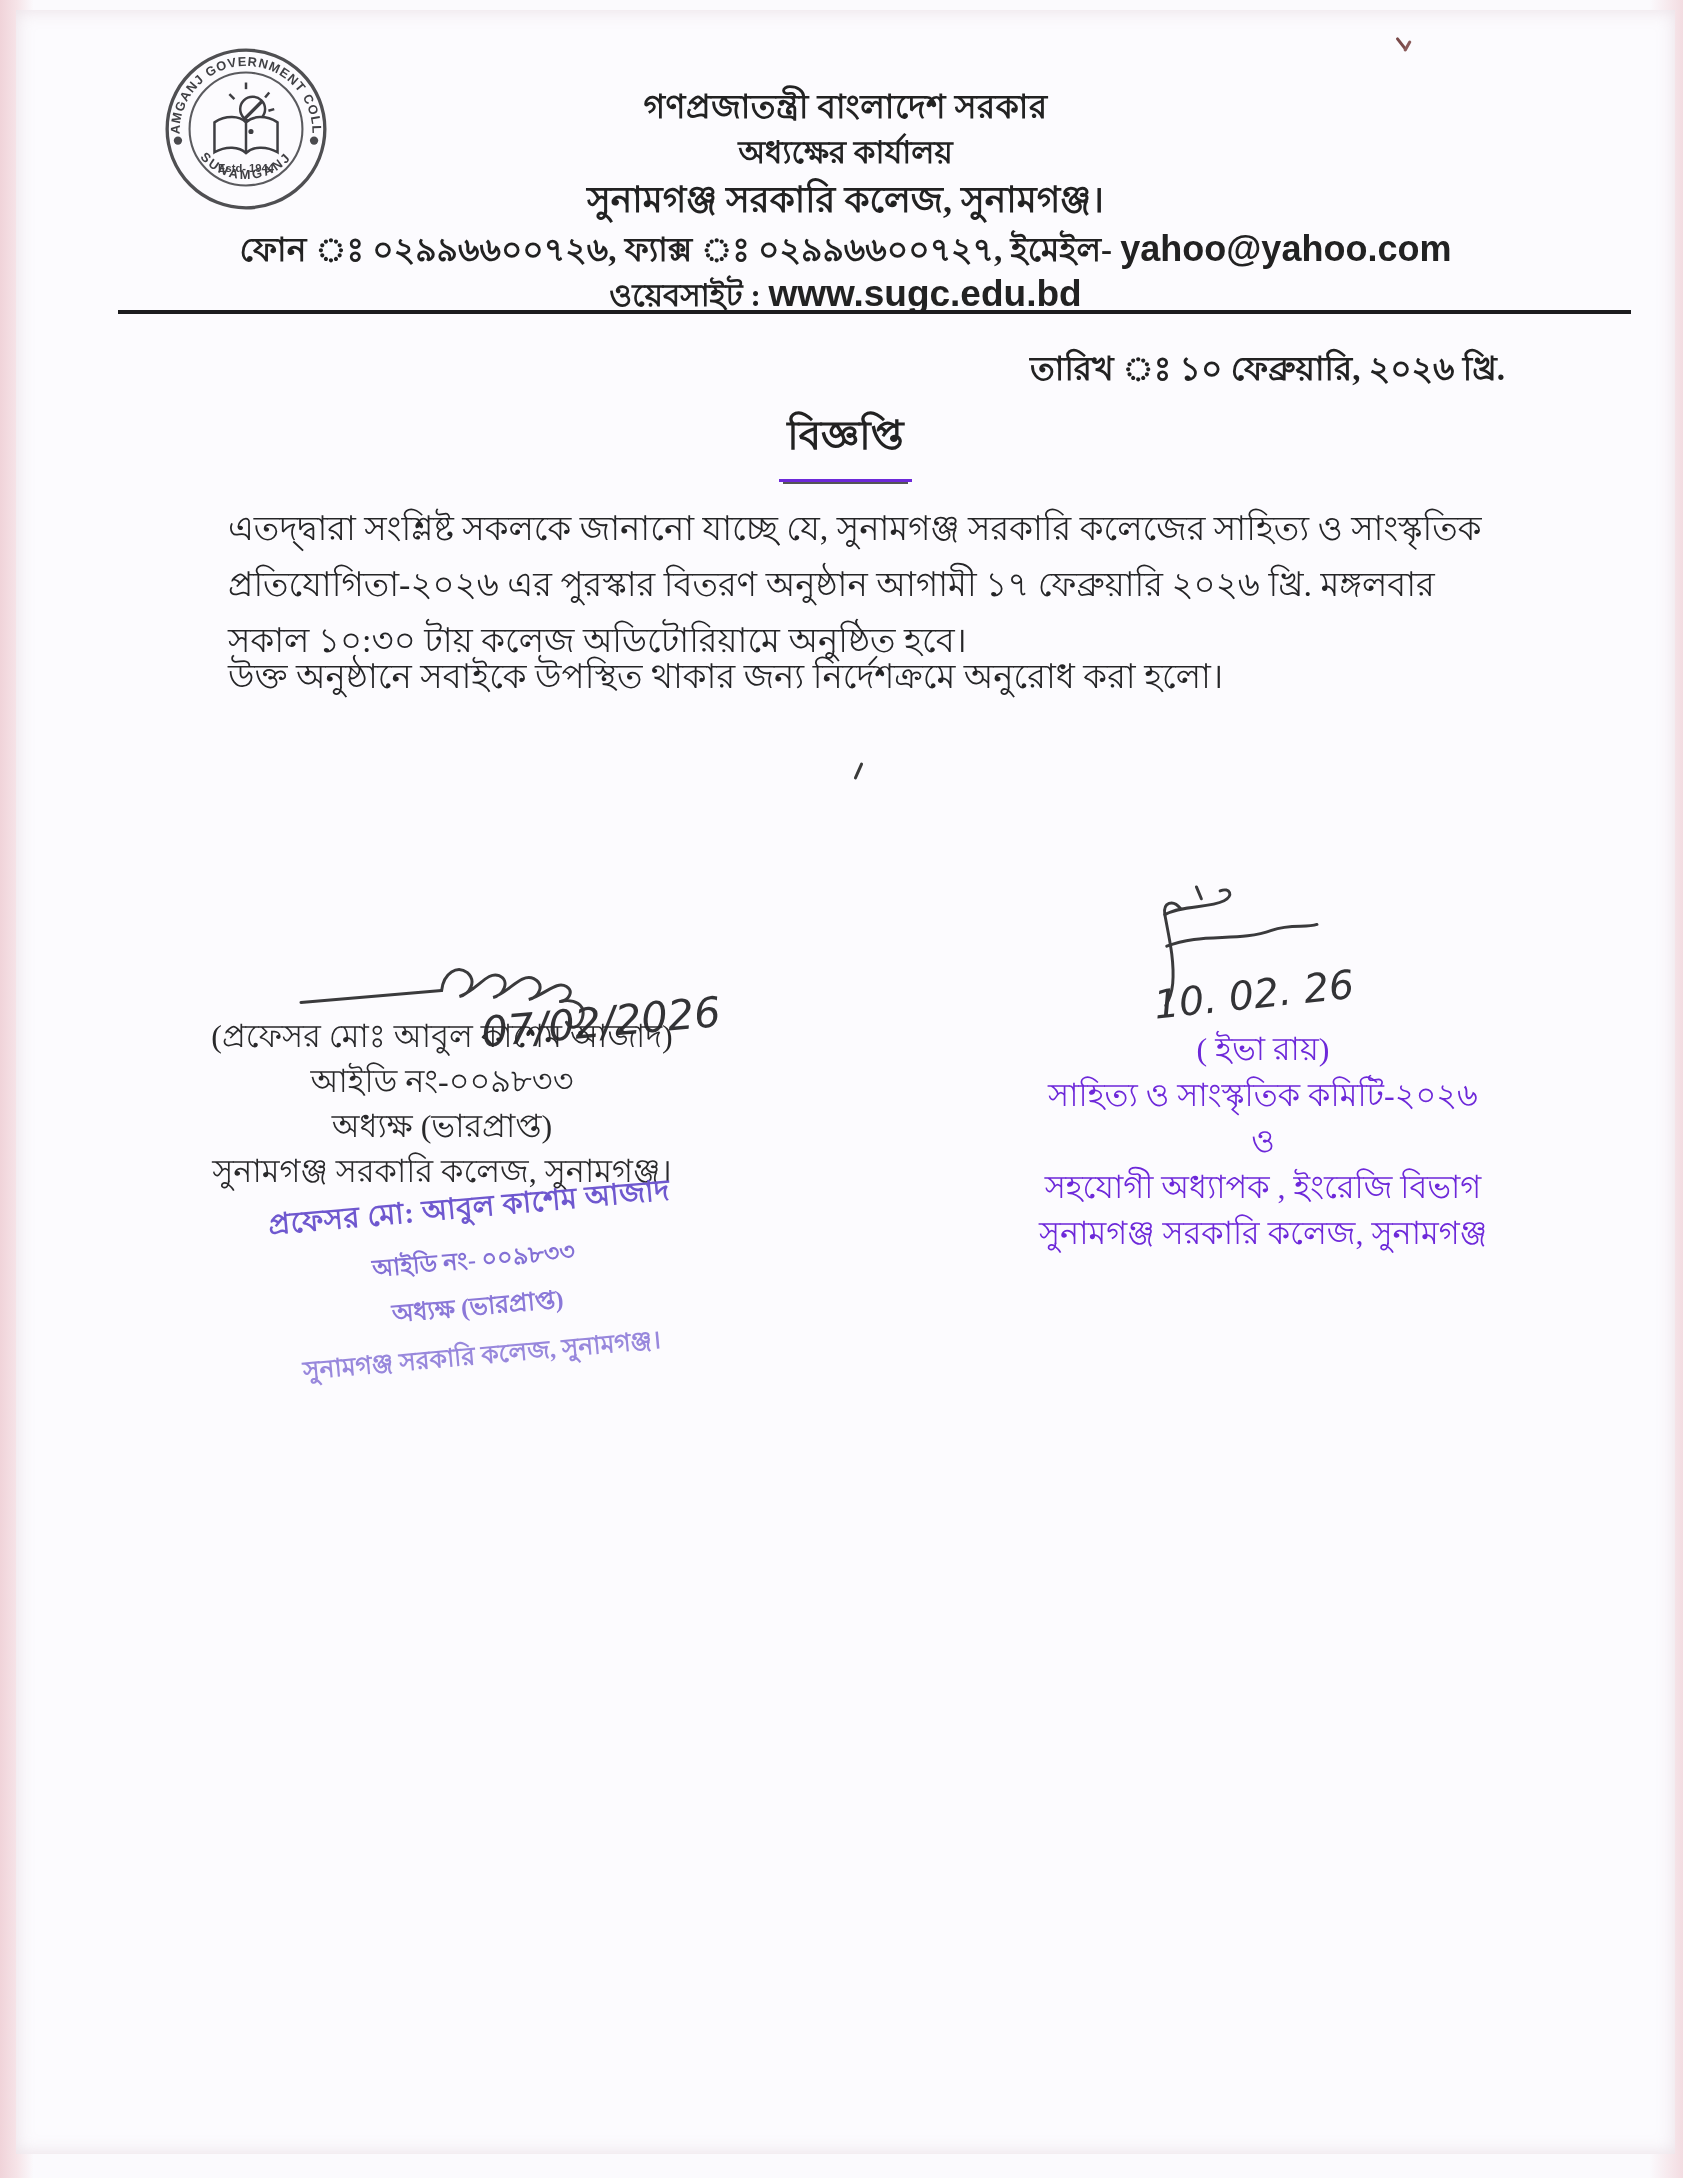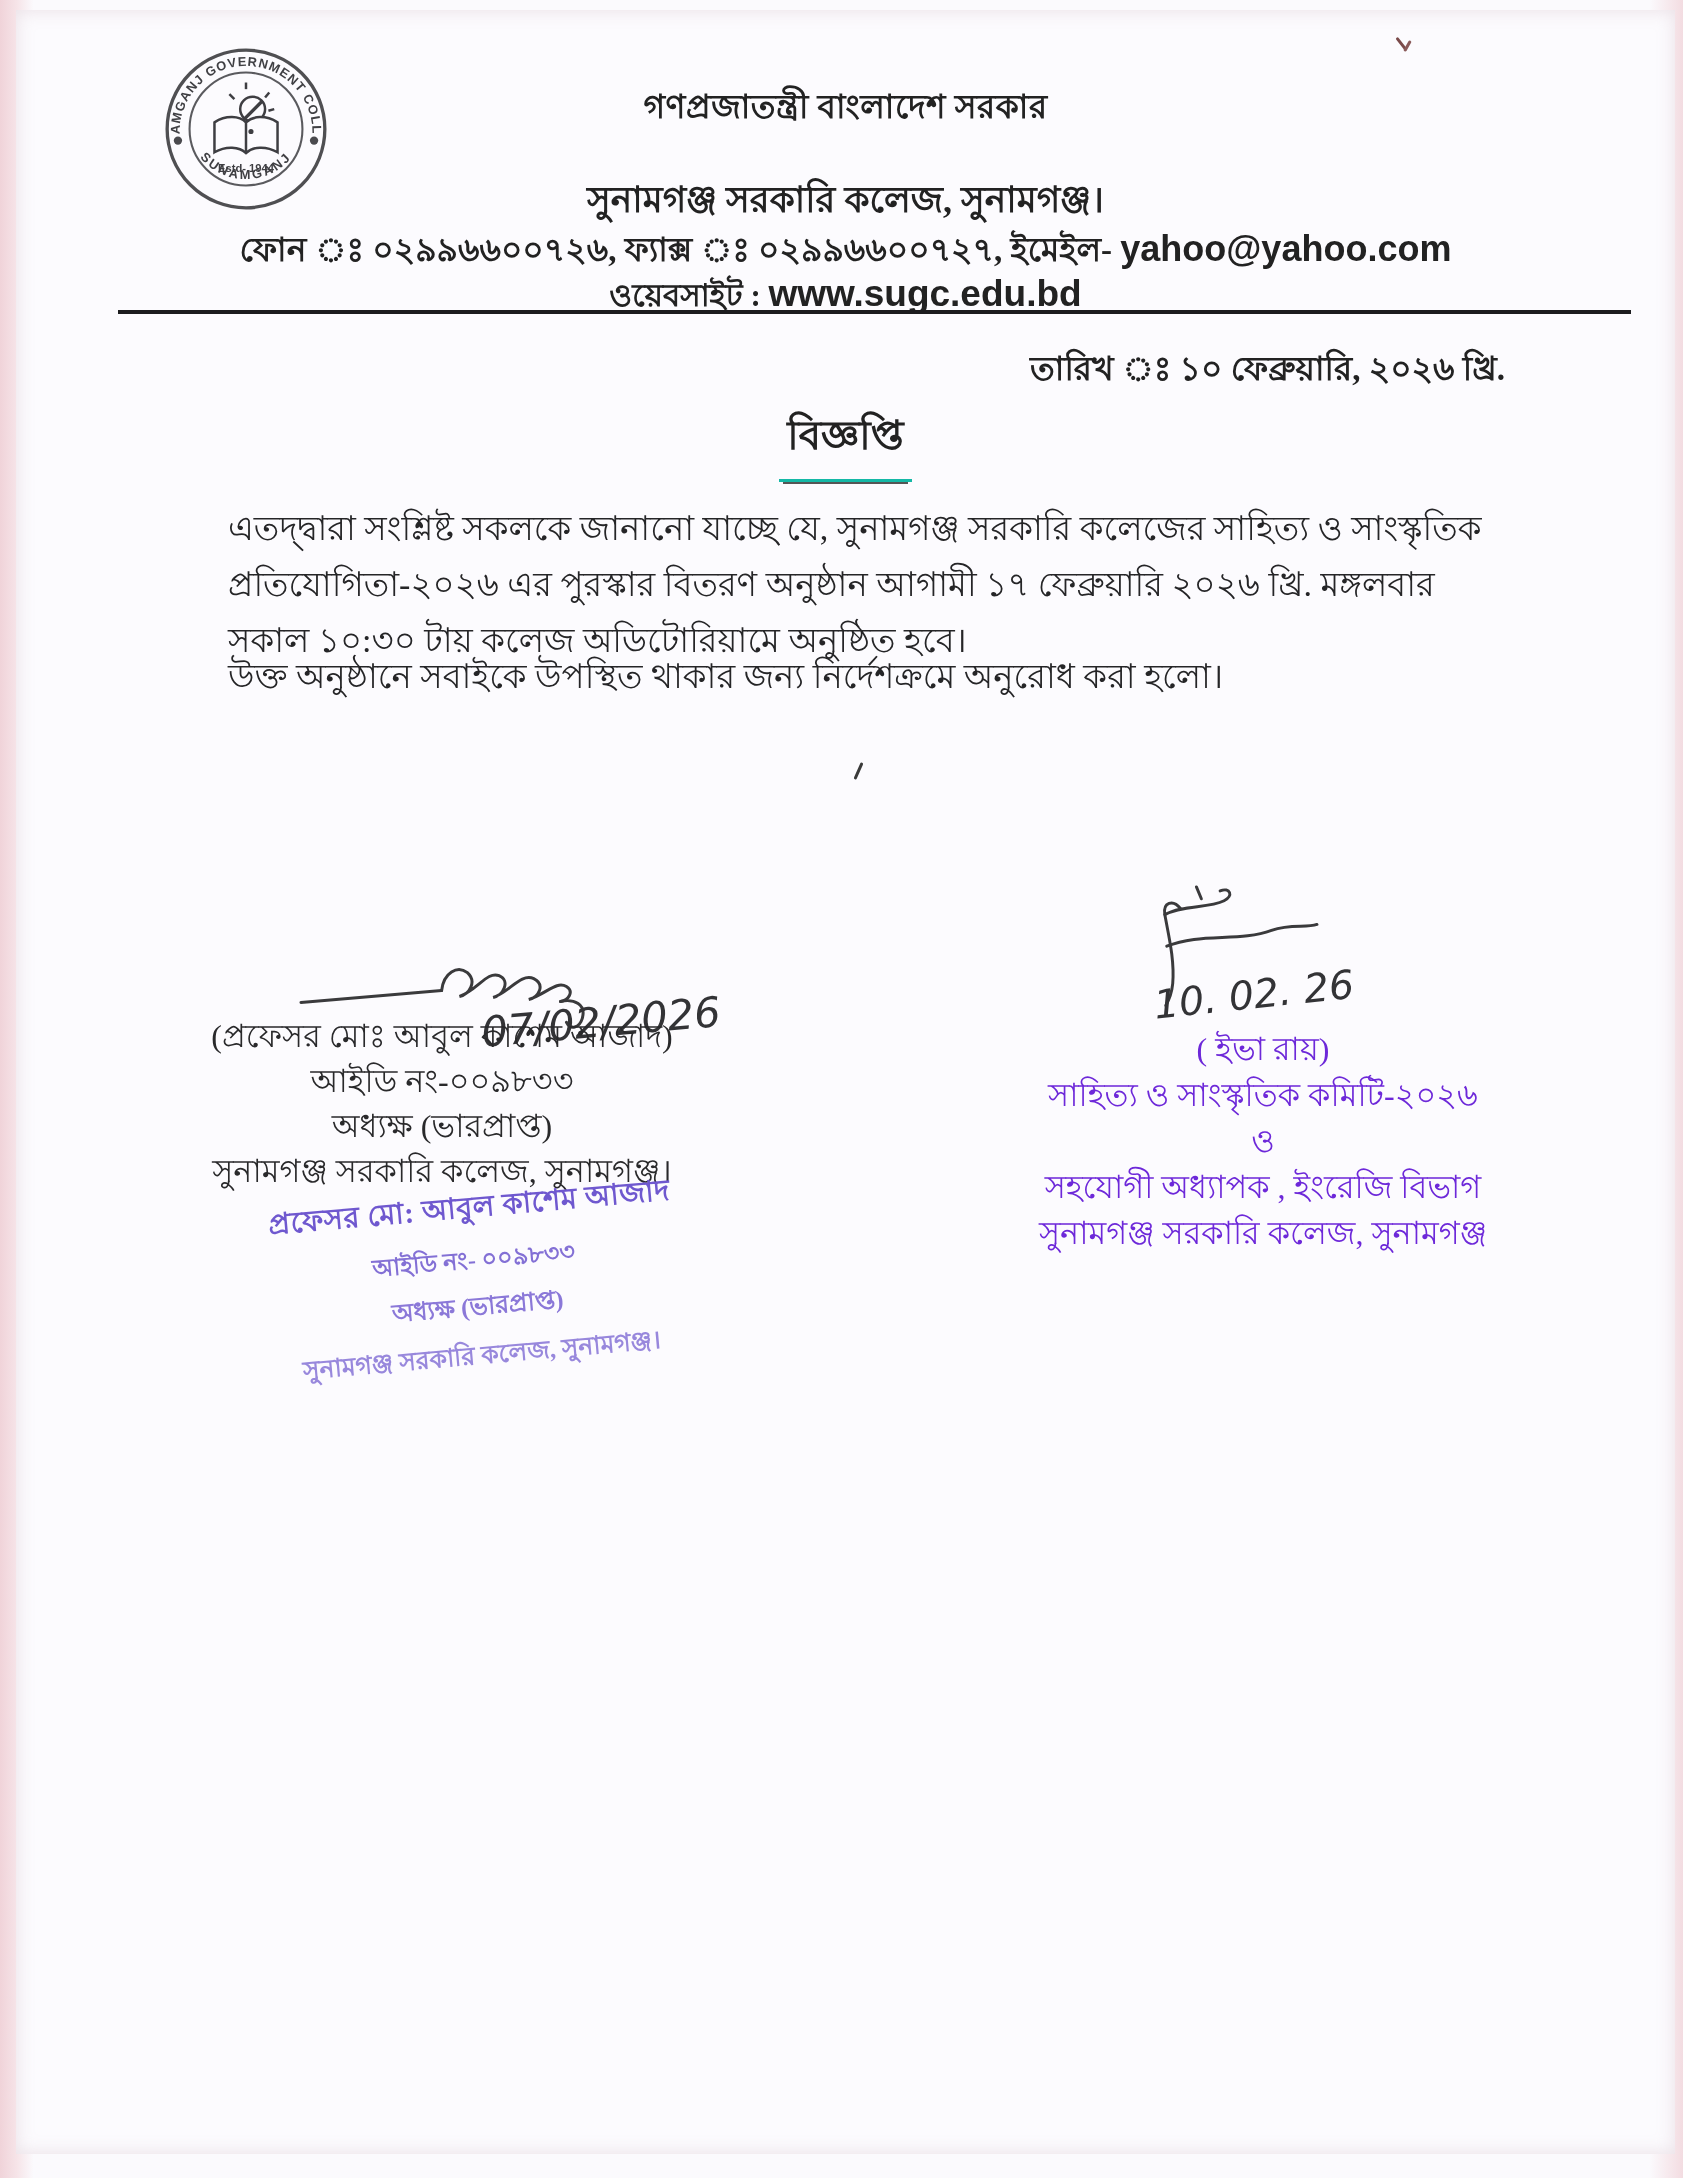--- a/index.html
+++ b/index.html
@@ -20,21 +20,21 @@
   .h-line5{top:261px;font-size:31px;font-weight:700;}
   .h-line5 .latin{font-size:37px;}
   .rule{top:300px;left:102px;width:1513px;height:4px;background:#1c1c1e;}
 
   
   .logo{left:147px;top:36px;width:166px;height:166px;}
 
   
   .date-line{top:333px;right:170px;font-size:33px;font-weight:700;text-align:center;}
   .title-wrap{top:394px;}
-  .title-inner{display:inline-block;font-size:40px;font-weight:700;border-bottom:3px solid #14b8a6;padding:0 8px 8px;box-shadow:0 6px 0 -4px #555;}
+  .title-inner{display:inline-block;font-size:40px;font-weight:700;border-bottom:3px solid #6d28d9;padding:0 8px 8px;box-shadow:0 6px 0 -4px #555;}
 
   
   .para{position:absolute;left:212px;width:1287px;font-size:34px;line-height:56px;color:#252527;margin:0;}
   .p1{top:491px;}
   .p2{top:639px;}
 
   
   .sig-left-svg{left:279px;top:931px;width:426px;height:109px;}
   .sig-left-block{left:149px;top:1004px;width:554px;text-align:center;font-size:32px;line-height:45px;color:#29292b;}
   .sig-left-block .nm{font-size:32px;}
@@ -85,20 +85,21 @@
         <line x1="94" y1="92" x2="120" y2="66" stroke-width="4"></line>
 
         <path d="M62,92 C76,83 92,84 100,92 C108,84 124,83 138,92 L138,128 C124,120 108,121 100,129 C92,121 76,120 62,128 Z" fill="#fcfbfe"></path>
         <line x1="100" y1="92" x2="100" y2="129"></line>
         <circle cx="106" cy="103" r="1.6" fill="#3e3e42"></circle>
       </g>
       <text x="100" y="152" text-anchor="middle" font-size="13.5" font-weight="700" fill="#3f3f43" font-family="Liberation Sans, sans-serif">Estd- 1944</text>
     </svg>
 
     <div class="abs center bn h-line1">গণপ্রজাতন্ত্রী বাংলাদেশ সরকার</div>
+    <div class="abs center bn h-line2">অধ্যক্ষের কার্যালয়</div>
     <div class="abs center bn h-line3">সুনামগঞ্জ সরকারি কলেজ,  সুনামগঞ্জ।</div>
     <div class="abs center bn h-line4"><span>ফোন ঃ ০২৯৯৬৬০০৭২৬, ফ্যাক্স ঃ ০২৯৯৬৬০০৭২৭,  ইমেইল- </span><span class="latin">yahoo@yahoo.com</span></div>
     <div class="abs center bn h-line5"><span>ওয়েবসাইট : </span><span class="latin">www.sugc.edu.bd</span></div>
     <div class="abs rule"></div>
 
     <div class="abs bn date-line">তারিখ ঃ ১০ ফেব্রুয়ারি, ২০২৬ খ্রি.</div>
 
     <div class="abs center title-wrap">
       <span class="bn title-inner">বিজ্ঞপ্তি</span>
     </div>

